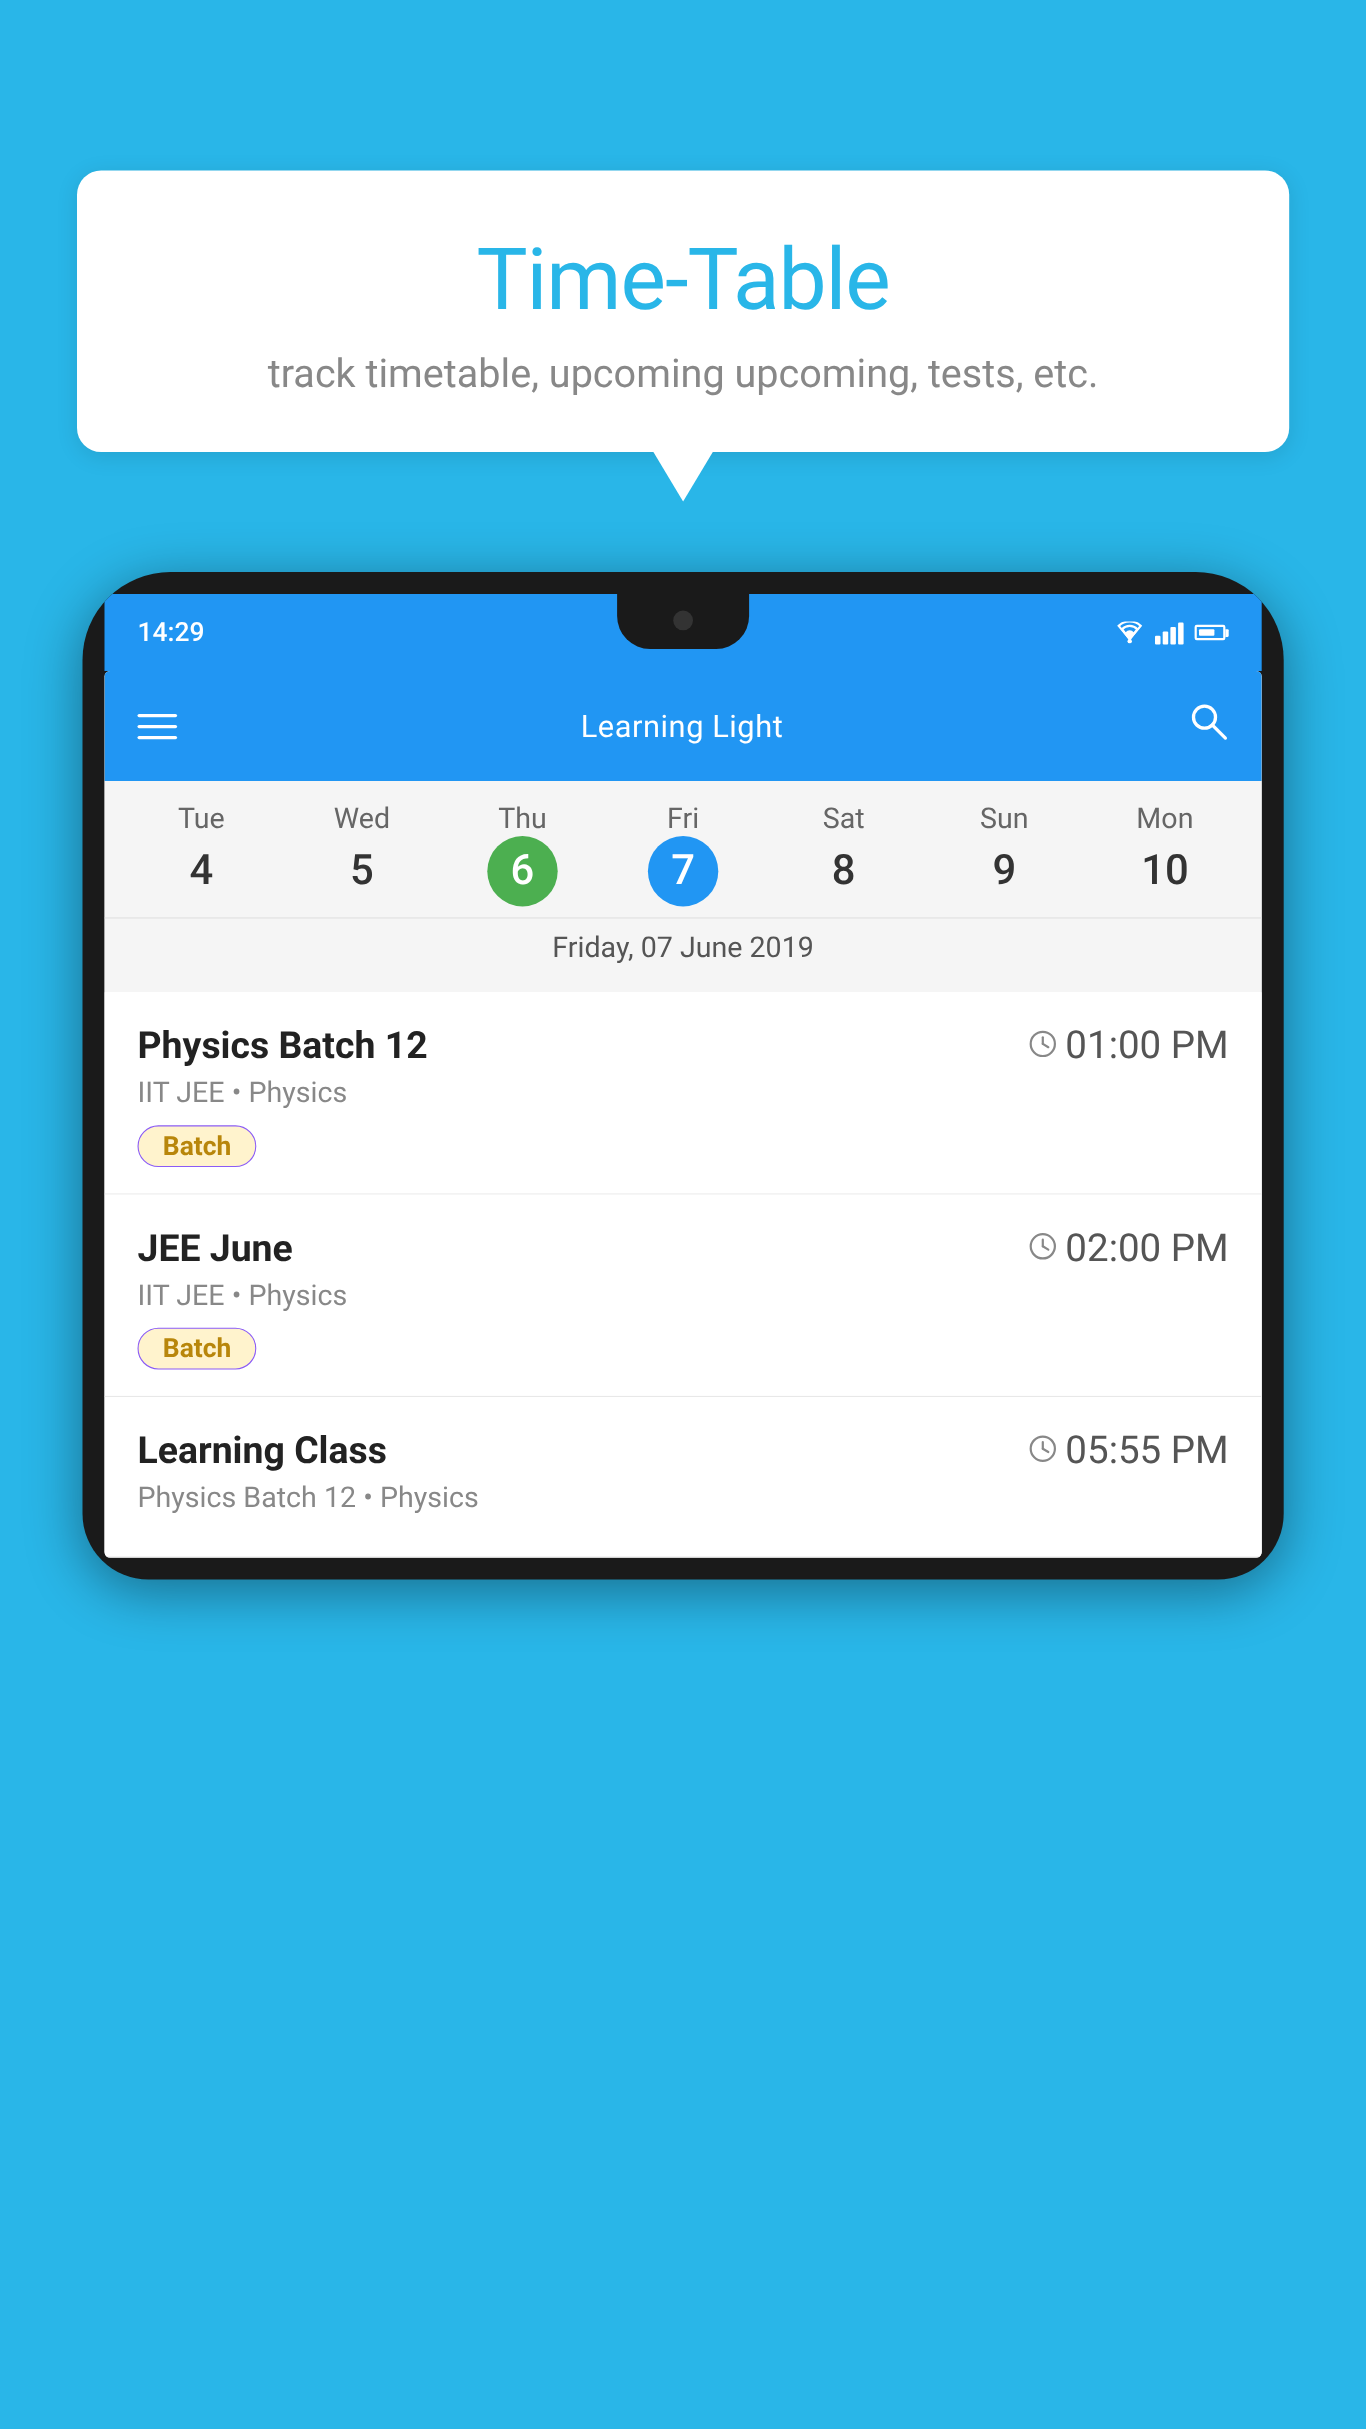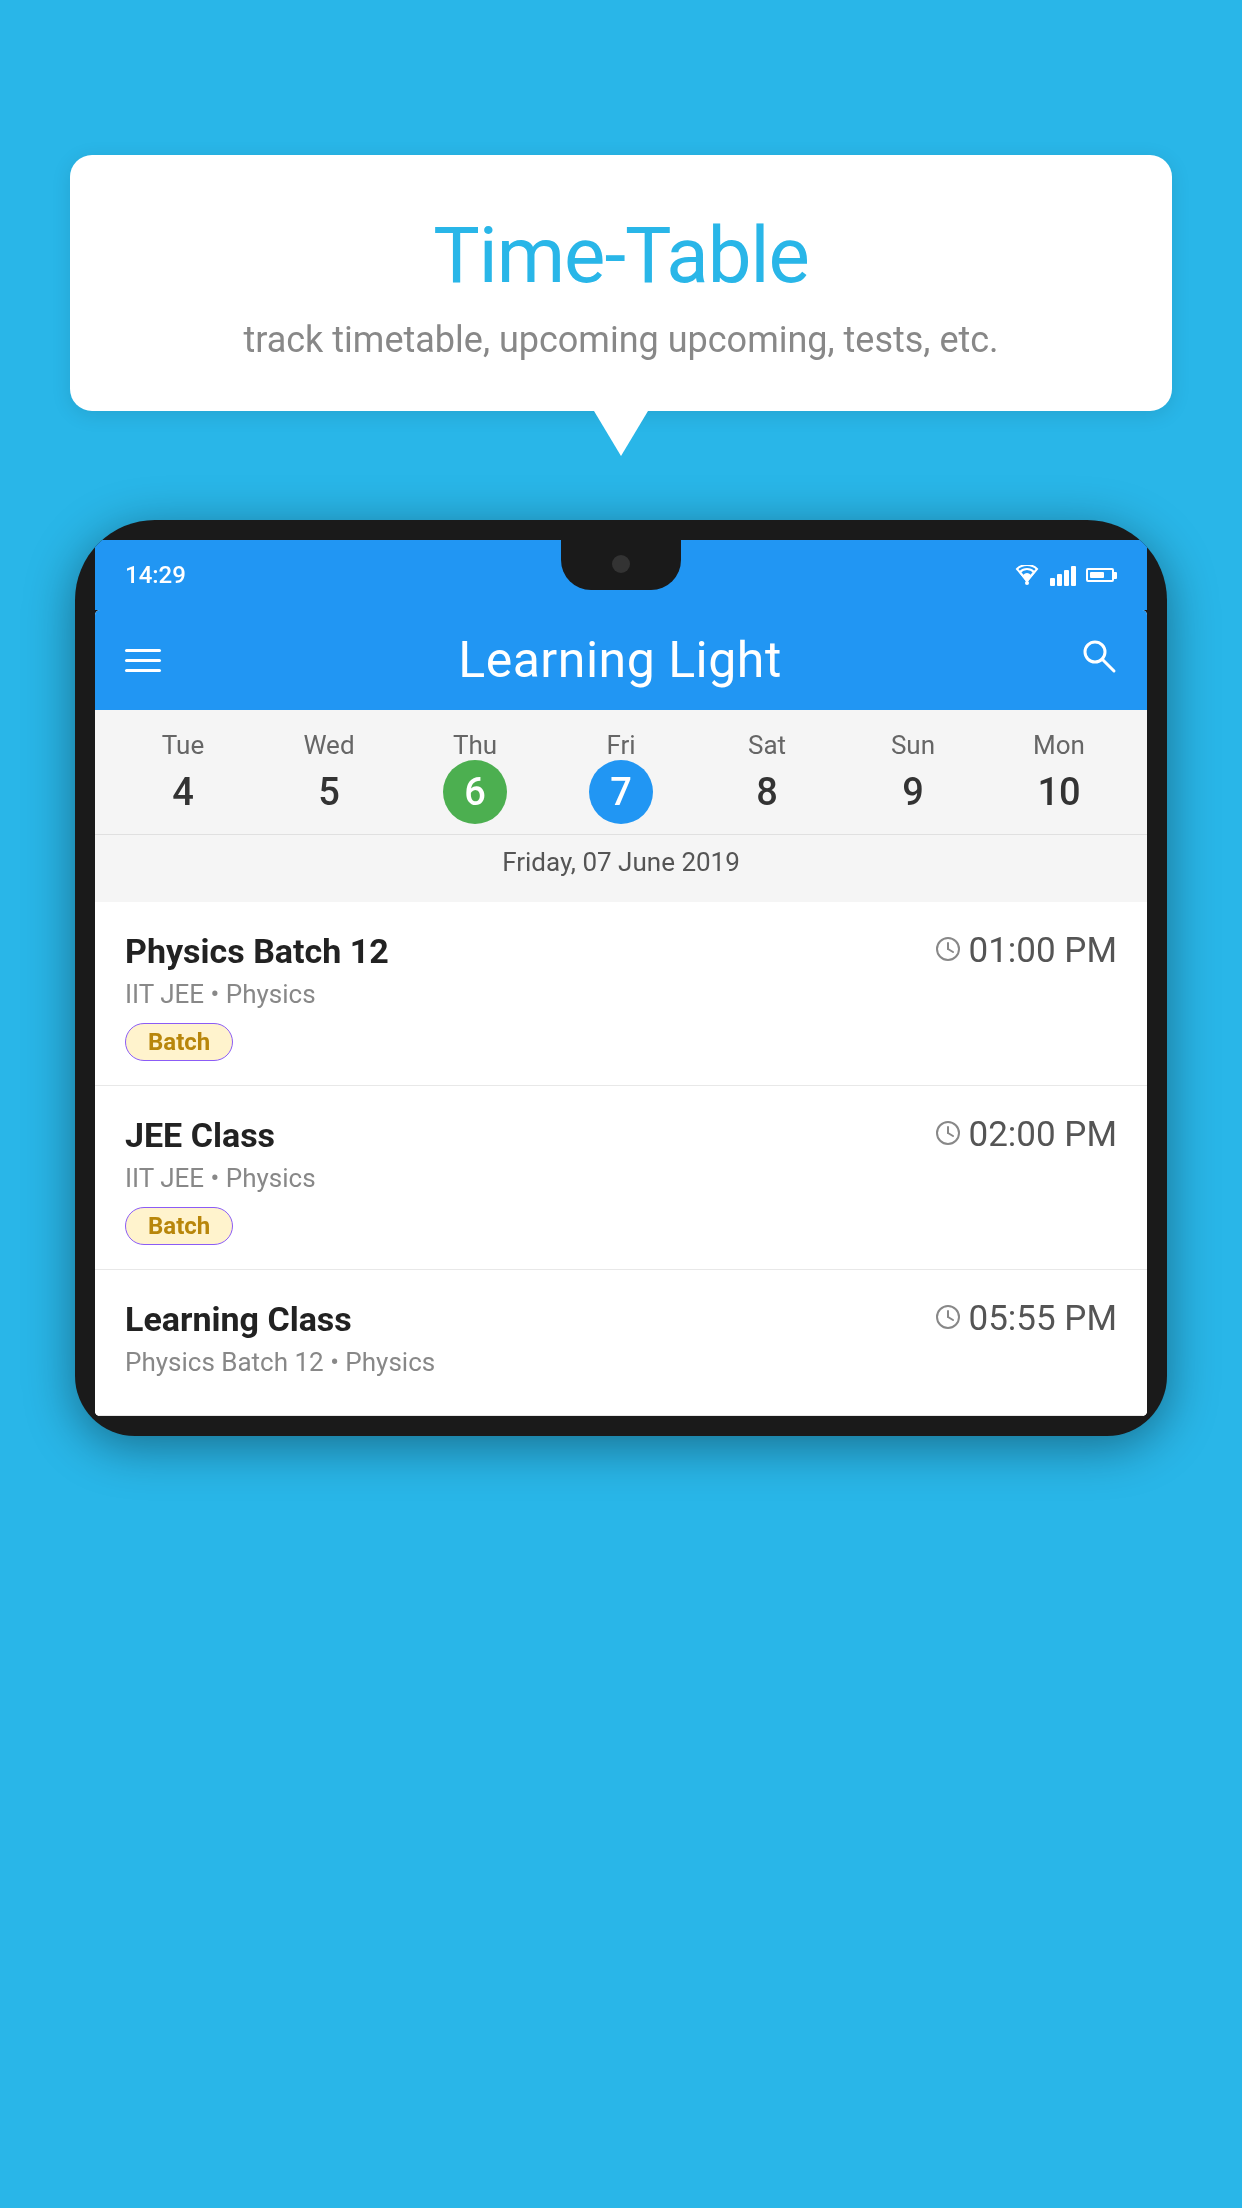--- a/index.html
+++ b/index.html
@@ -142,21 +142,21 @@
     .hamburger-icon span {
       display: block;
       width: 36px;
       height: 3px;
       background: white;
       border-radius: 2px;
     }
 
     .app-title {
       color: white;
-      font-size: 50px;
+      font-size: 28px;
       font-weight: 400;
       letter-spacing: 0.5px;
     }
 
     .search-icon-btn {
       color: white;
       font-size: 40px;
       cursor: pointer;
     }
 
@@ -414,21 +414,21 @@
               <div class="schedule-item-time">
                 <span><svg width="26" height="26" viewBox="0 0 26 26" fill="none">
                     <circle cx="13" cy="13" r="11" stroke="#888" stroke-width="2"></circle>
                     <line x1="13" y1="7" x2="13" y2="13" stroke="#888" stroke-width="2" stroke-linecap="round"></line>
                     <line x1="13" y1="13" x2="18" y2="16" stroke="#888" stroke-width="2" stroke-linecap="round"></line>
                   </svg></span>
                 <span>01:00 PM</span>
               </div>
             </div><div class="schedule-item-sub">IIT JEE • Physics</div><span class="batch-tag">Batch</span></div>
           <div class="schedule-item"><div class="schedule-item-header">
-              <div class="schedule-item-title">JEE Class</div>
+              <div class="schedule-item-title">JEE June</div>
               <div class="schedule-item-time">
                 <span><svg width="26" height="26" viewBox="0 0 26 26" fill="none">
                     <circle cx="13" cy="13" r="11" stroke="#888" stroke-width="2"></circle>
                     <line x1="13" y1="7" x2="13" y2="13" stroke="#888" stroke-width="2" stroke-linecap="round"></line>
                     <line x1="13" y1="13" x2="18" y2="16" stroke="#888" stroke-width="2" stroke-linecap="round"></line>
                   </svg></span>
                 <span>02:00 PM</span>
               </div>
             </div><div class="schedule-item-sub">IIT JEE • Physics</div><span class="batch-tag">Batch</span></div>
           <div class="schedule-item">

